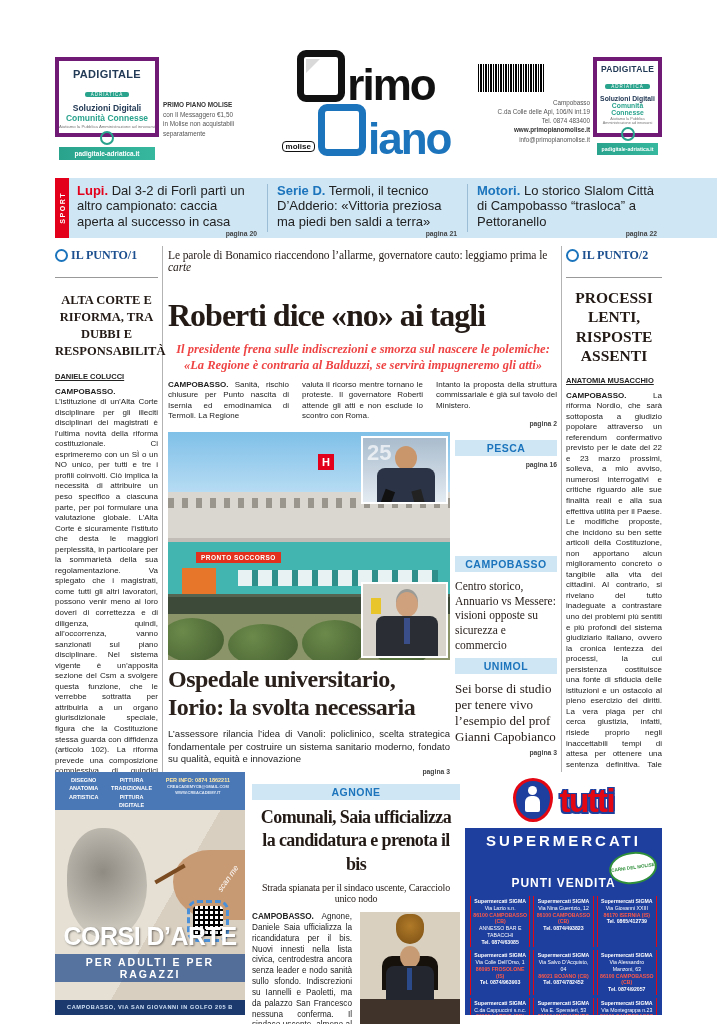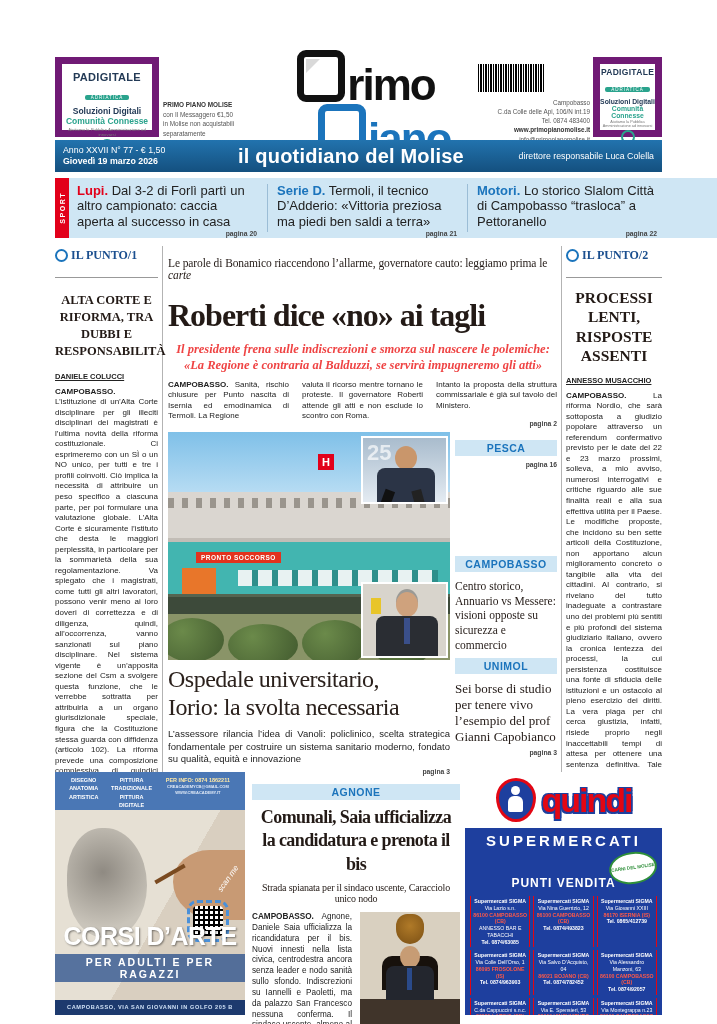--- a/index.html
+++ b/index.html
@@ -3,21 +3,21 @@
 <meta charset="utf-8">
 <style>
   html,body{margin:0;padding:0;background:#e9e9e9}
   .page{position:relative;width:717px;height:1024px;background:#fff;margin:0 auto;
         font-family:"Liberation Sans",sans-serif;color:#1a1a1a;overflow:hidden}
   .abs{position:absolute}
   .ctr{text-align:center}
   .pgnum{font-size:6.8px;font-weight:bold;color:#444;text-align:right}
   .vline{position:absolute;width:1px;background:#b3b3b3}
   
-  .ad-pad{border:7px solid #701a75;background:#fff;text-align:center;padding-top:3px;box-sizing:border-box}
+  .ad-pad{border:4px solid #701a75;background:#fff;text-align:center;padding-top:3px;box-sizing:border-box}
   .pad-brand{font-size:11px;font-weight:bold;color:#233a56;letter-spacing:.3px}
   .pad-adr{font-size:4.5px;color:#fff;background:#2aa38d;display:inline-block;padding:0 6px;border-radius:2px;letter-spacing:1px}
   .pad-l1{font-size:8.5px;font-weight:bold;color:#233a56;margin-top:3px}
   .pad-l2{font-size:8.5px;font-weight:bold;color:#2aa38d}
   .pad-l3{font-size:4.3px;color:#777;margin-top:1px}
   .pad-ic{width:10px;height:10px;border:2px solid #2aa38d;border-radius:50%;margin:2px auto}
   .pad-url{background:linear-gradient(90deg,#2aa38d,#36b89e);color:#fff;font-size:6.5px;font-weight:bold;padding:3px 0;margin-top:2px}
   
   .logo-r1{display:flex;align-items:flex-end;justify-content:center}
   .logo-p{width:34px;height:38px;border:7px solid #111;border-radius:9px;background:#fff;position:relative;margin-right:2px}
@@ -82,21 +82,21 @@
   .inset{position:absolute;border:2px solid #fff;box-sizing:border-box;overflow:hidden}
   .head{position:absolute;border-radius:50%}
   .suit{position:absolute;border-radius:8px 8px 0 0}
   
   .rail-h{background:#cfe6f4;color:#1b74bc;font-weight:bold;font-size:10.5px;text-align:center;
           letter-spacing:.5px;padding:2px 0}
   .rail-t1{font-size:15.5px;line-height:1.13;color:#111;letter-spacing:-.3px}
   .rail-t2{font-family:"Liberation Serif",serif;font-size:11.5px;line-height:1.28;color:#231a16}
   .rail-t3{font-family:"Liberation Serif",serif;font-size:13px;line-height:1.24;color:#231a16}
   
-  .head2{font-family:"Liberation Serif",serif;font-weight:normal;font-size:24px;letter-spacing:-.5px;color:#2b211c;line-height:1.15}
+  .head2{font-family:"Liberation Serif",serif;font-weight:bold;font-size:24px;letter-spacing:-.5px;color:#2b211c;line-height:1.15}
   .deck2{font-size:9.5px;line-height:1.32;color:#222;text-align:justify}
   
   .ag-head{font-family:"Liberation Serif",serif;font-weight:bold;font-size:18px;letter-spacing:-.6px;color:#231a16;line-height:1.3}
   .ag-deck{font-family:"Liberation Serif",serif;font-size:10px;color:#231a16;letter-spacing:-.2px}
   .ag-body{font-size:8.2px;line-height:1.32;text-align:justify;color:#222}
   .ag-photo{background:linear-gradient(180deg,#d9d0c0 0 70%,#40342a 70% 100%)}
   
   .corsi{background:#4a77b5;overflow:hidden}
   .corsi-top{display:flex;justify-content:space-between;padding:4px 6px;height:34px;box-sizing:border-box}
   .corsi-top .cell{font-size:5.5px;font-weight:bold;color:#fff;line-height:1.5;text-align:center}
@@ -187,28 +187,20 @@
   <div class="ad-pad abs" style="left:593px;top:57px;width:69px;height:80px">
     <div style="font-size:8px"><span class="pad-brand" style="font-size:8.5px">PA</span><span class="pad-brand lt" style="font-size:8.5px">DIGITALE</span></div>
     <div class="pad-adr">ADRIATICA</div>
     <div class="pad-l1" style="font-size:6.8px">Soluzioni Digitali</div>
     <div class="pad-l2" style="font-size:6.8px">Comunità Connesse</div>
     <div class="pad-l3" style="font-size:3.8px">Aiutiamo la Pubblica Amministrazione ad innovarsi</div>
     <div class="pad-ic"></div>
     <div class="pad-url" style="font-size:5.2px">padigitale-adriatica.it</div>
   </div>
 
-  <div class="titlebar abs" style="left:55px;top:140px;width:607px;height:32px">
-    <div class="tb-left">
-      <div>Anno XXVII N° 77 - € 1,50</div>
-      <div style="font-weight:bold">Giovedì 19 marzo 2026</div>
-    </div>
-    <div class="tb-ctr">il quotidiano del Molise</div>
-    <div class="tb-right">direttore responsabile Luca Colella</div>
-  </div>
 
   <div class="sport abs" style="left:55px;top:178px;width:691px;height:60px">
     <div class="sport-tab">
         <span>SPORT</span>
       </div>
     <div class="sp-item" style="left:22px;width:180px">
       <span class="tagR">Lupi.</span>
       <span>Dal 3-2 di Forlì partì un altro campionato: caccia aperta al successo in casa</span>
       <div class="pgnum">pagina 20</div>
     </div>
@@ -233,21 +225,21 @@
     <div class="punto-h">
       <span class="punto-ic"></span>
       <span>IL PUNTO/1</span>
     </div>
     <div class="punto-title" style="font-size:12.5px;margin-top:14px;line-height:1.35">ALTA CORTE E RIFORMA, TRA DUBBI E RESPONSABILITÀ</div>
     <div class="author" style="margin-top:12px">DANIELE COLUCCI</div>
     <p class="colbody" style="margin:6px 0 0;height:390px"><span class="lead">CAMPOBASSO.</span><span> L’istituzione di un’Alta Corte disciplinare per gli illeciti disciplinari dei magistrati è l’ultima novità della riforma costituzionale. Ci esprimeremo con un SÌ o un NO unico, per tutti e tre i profili coinvolti. Ciò implica la necessità di attribuire un peso specifico a ciascuna parte, per poi formulare una valutazione globale. L’Alta Corte è sicuramente l’istituto che desta le maggiori perplessità, in particolare per la sommarietà della sua regolamentazione. Va spiegato che i magistrati, come tutti gli altri lavoratori, possono venir meno ai loro doveri di correttezza e di diligenza, quindi, all’occorrenza, vanno sanzionati sul piano disciplinare. Nel sistema vigente è un’apposita sezione del Csm a svolgere questa funzione, che le verrebbe sottratta per attribuirla a un organo giurisdizionale speciale, figura che la Costituzione stessa guarda con diffidenza (articolo 102). La riforma prevede una composizione complessiva di quindici giudici disciplinari, tre nominati dal Presidente della Repubblica, tre dal Parlamento e nove sorteggiati tra i magistrati (sei giudici e tre pubblici ministeri, che per l’occasione rientrano nell’unità della giurisdizione), rimandando poi alla legge attuativa la concreta disposizione delle corti giudicanti, [...]</span></p>
     <div class="more" style="margin-top:6px">continua a pagina 4</div>
   </div>
 
-  <div class="kicker abs" style="left:168px;top:257px;width:390px">
+  <div class="kicker abs" style="left:168px;top:249px;width:390px">
     <span>Le parole di Bonamico riaccendono l’allarme, governatore cauto: leggiamo prima le </span><span class="it">carte</span>
   </div>
   <div class="bighead abs" style="left:168px;top:299px;width:390px">Roberti dice «no» ai tagli</div>
   <div class="deck abs" style="left:168px;top:341px;width:390px">
     <div>Il presidente frena sulle indiscrezioni e smorza sul nascere le polemiche:</div>
     <div>«La Regione è contraria al Balduzzi, se servirà impugneremo gli atti»</div>
   </div>
 
   <div class="mcol" style="left:168px;top:380px"><span class="lead">CAMPOBASSO.</span><span> Sanità, rischio chiusure per Punto nascita di Isernia ed emodinamica di Termoli. La Regione</span></div>
   <div class="mcol" style="left:302px;top:380px"><span>valuta il ricorso mentre tornano le proteste. Il governatore Roberti attende gli atti e non esclude lo scontro con Roma.</span></div>
@@ -305,21 +297,21 @@
     <div class="rail-t3" style="margin-top:7px">Sei borse di studio per tenere vivo l’esempio del prof Gianni Capobianco</div>
     <div class="pgnum" style="margin-top:4px">pagina 3</div>
   </div>
 
   <div class="abs" style="left:566px;top:248px;width:96px">
     <div class="punto-h">
       <span class="punto-ic"></span>
       <span>IL PUNTO/2</span>
     </div>
     <div class="punto-title" style="font-size:15.5px;margin-top:10px;line-height:1.25">PROCESSI LENTI, RISPOSTE ASSENTI</div>
-    <div class="author" style="margin-top:10px">ANNESSO MUSACCHIO</div>
+    <div class="author" style="margin-top:10px">ANATOMIA MUSACCHIO</div>
     <p class="colbody" style="margin:6px 0 0;height:382px"><span class="lead">CAMPOBASSO.</span><span> La riforma Nordio, che sarà sottoposta a giudizio popolare attraverso un referendum confermativo previsto per le date del 22 e 23 marzo prossimi, solleva, a mio avviso, numerosi interrogativi e critiche riguardo alle sue finalità reali e alla sua effettiva utilità per il Paese. Le modifiche proposte, che incidono su ben sette articoli della Costituzione, non apportano alcun miglioramento concreto o tangibile alla vita dei cittadini. Al contrario, si rivelano del tutto inadeguate a contrastare uno dei problemi più sentiti e più profondi del sistema giudiziario italiano, ovvero la cronica lentezza dei processi, la cui persistenza costituisce una fonte di sfiducia delle istituzioni e un ostacolo al pieno esercizio dei diritti. La vera piaga per chi cerca giustizia, infatti, risiede proprio negli inaccettabili tempi di attesa per ottenere una sentenza definitiva. Tale criticità incide sulla certezza del diritto, sul ripristino dell’ordine sociale e sugli interessi economici dei cittadini e delle imprese. Nessuno degli interventi previsti affronta direttamente questa criticità attraverso misure strutturali che abbiano dimostrata efficacia nella velocizzazione dei procedimenti, come l’aumento degli organici, la razionalizzazione delle competenze, l’adozione di procedure [...]</span></p>
     <div class="more" style="margin-top:6px">continua a pagina 4</div>
   </div>
 
   <div class="corsi abs" style="left:55px;top:772px;width:190px;height:243px">
     <div class="corsi-top">
       <div class="cell">
         <div>DISEGNO</div>
         <div>ANATOMIA ARTISTICA</div>
       </div>
@@ -363,21 +355,21 @@
       </div>
     </div>
   </div>
 
   <div class="sigma abs" style="left:465px;top:772px;width:197px;height:243px">
     <div class="sigma-top">
       <div class="sig-shield">
         <div class="hd"></div>
         <div class="bd"></div>
       </div>
-      <div class="sig-word">quindi</div>
+      <div class="sig-word">tutti</div>
     </div>
     <div class="sigma-tag">SUPERMERCATI</div>
     <div class="sig-badge">CARNI DEL MOLISE</div>
     <div class="sigma-pv">PUNTI VENDITA</div>
     <div class="stores">
       <div class="store">
         <div class="nm">Supermercati SIGMA</div>
         <div>Via Lazio s.n.</div>
         <div class="city">86100 CAMPOBASSO (CB)</div>
         <div>ANNESSO BAR E TABACCHI</div>

